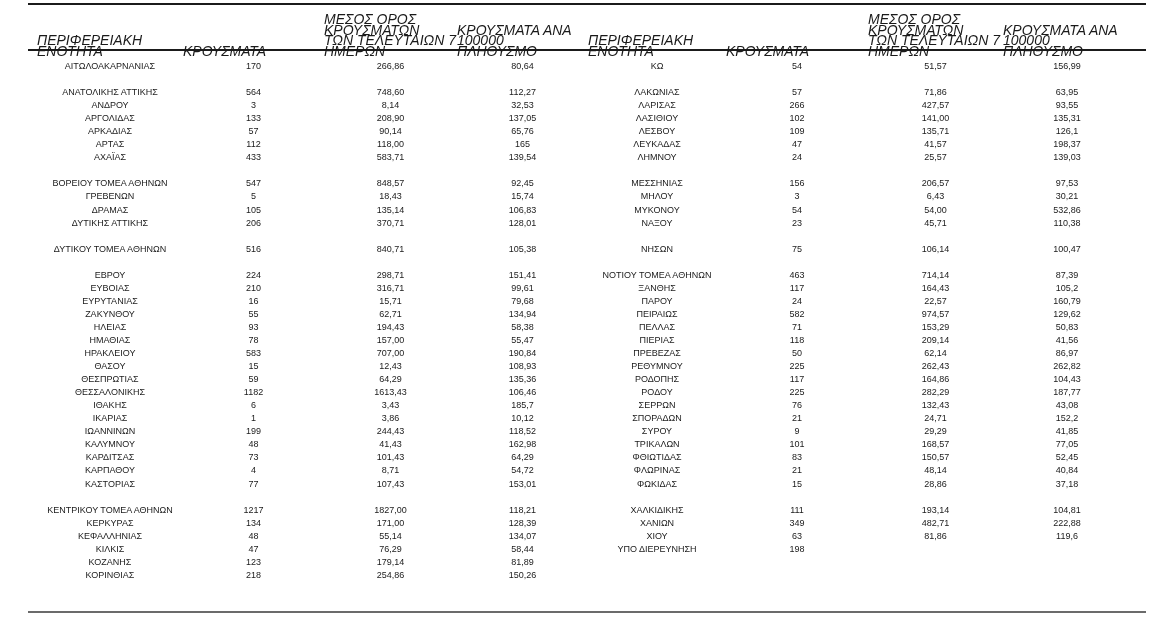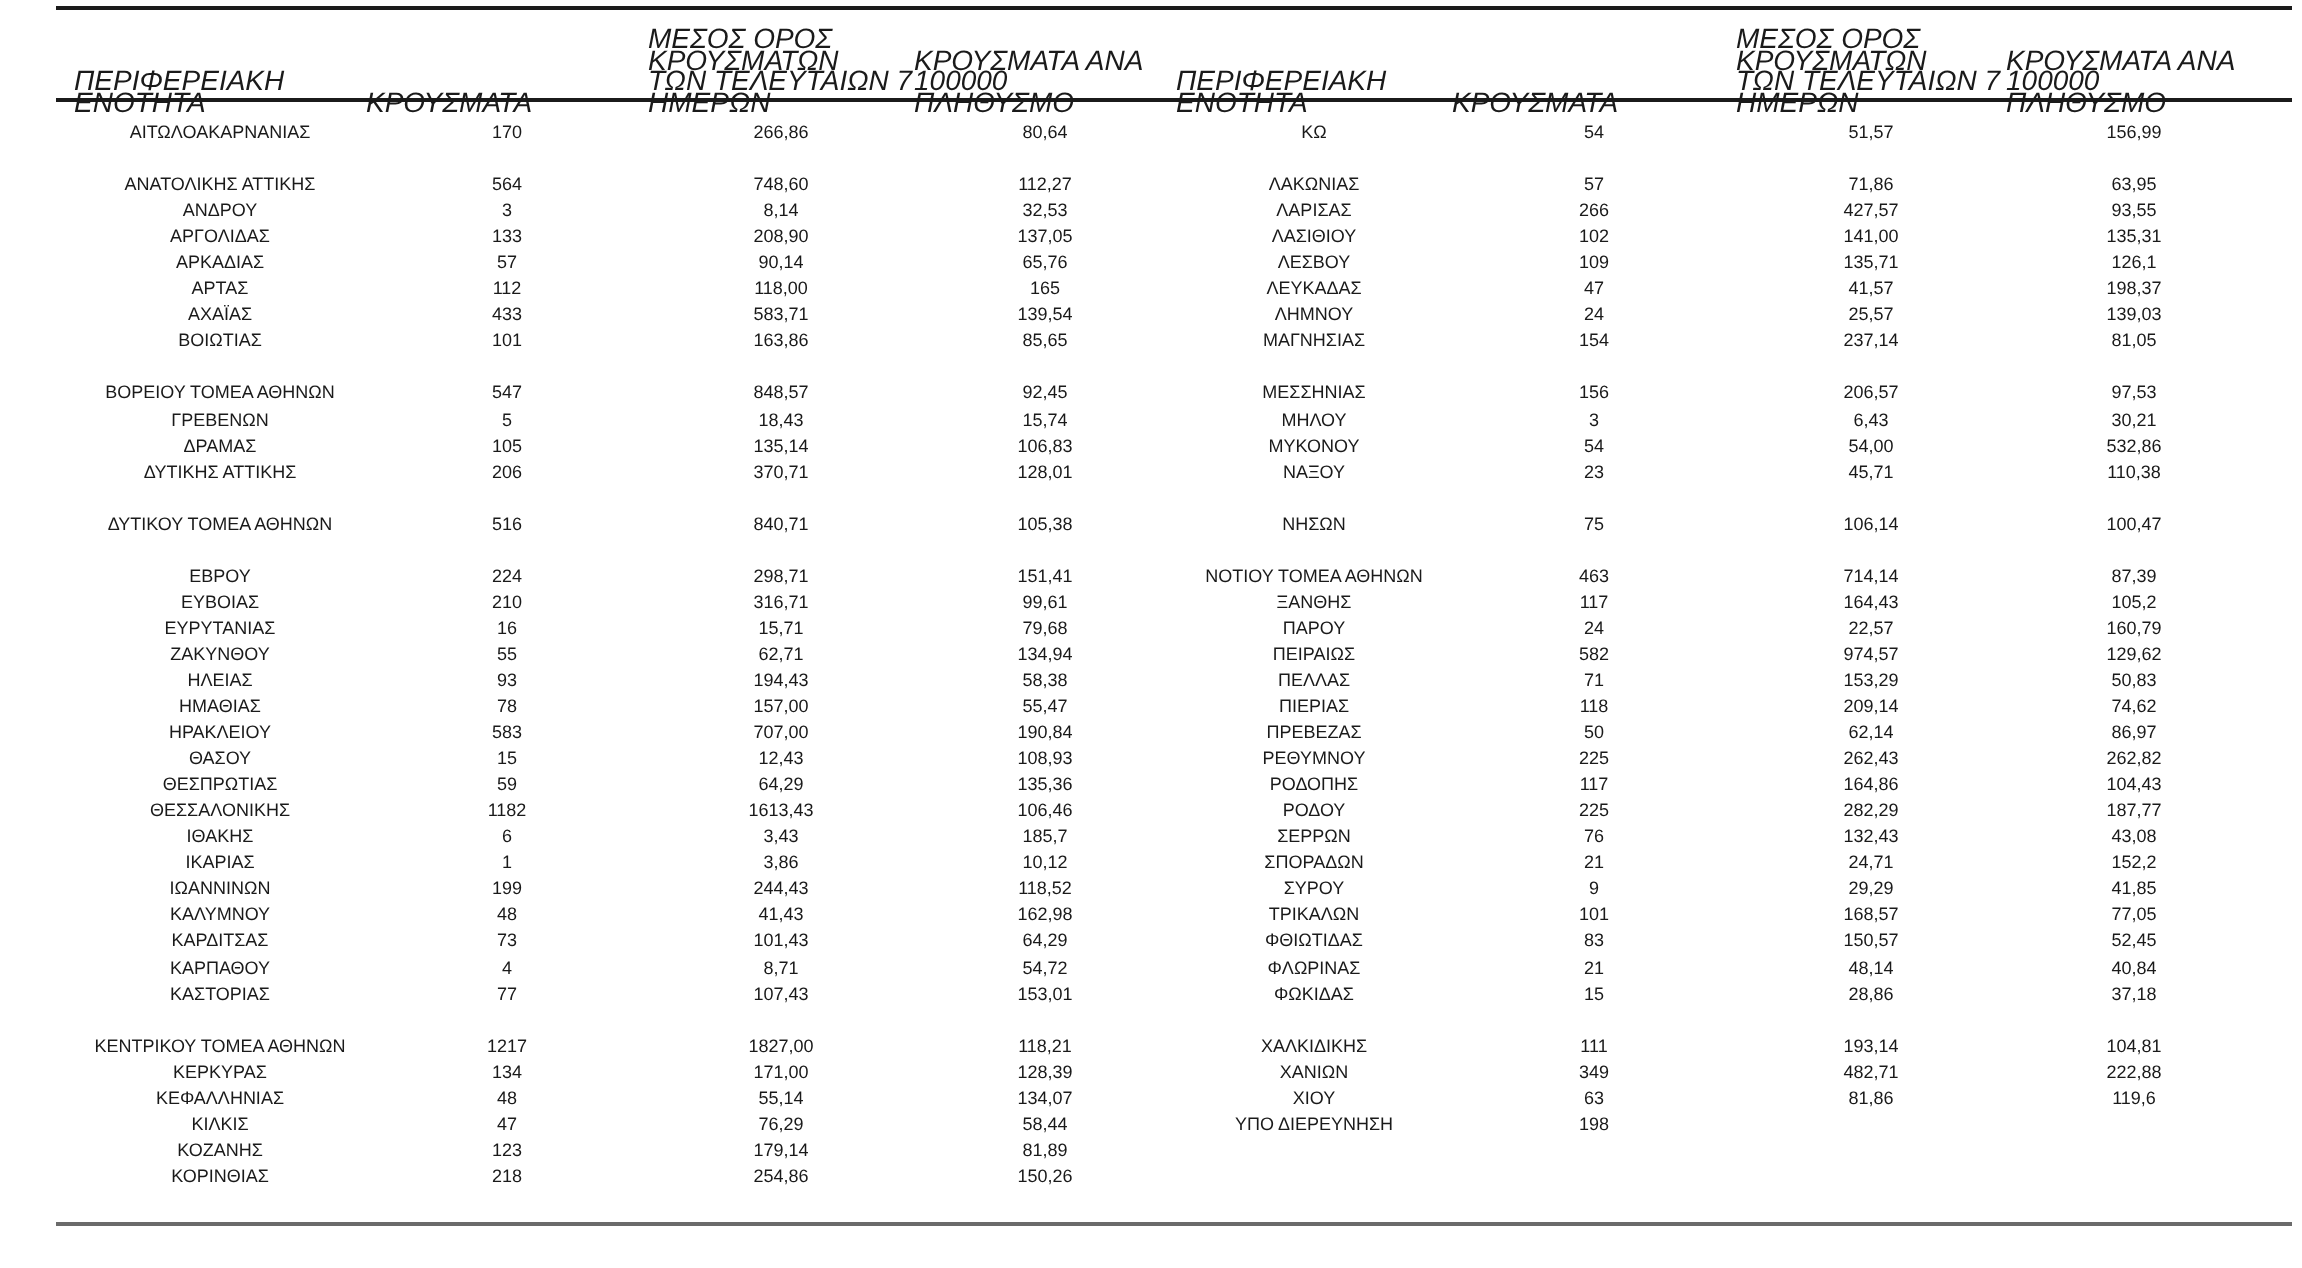--- a/index.html
+++ b/index.html
@@ -139,30 +139,20 @@
         <td>ΑΧΑΪΑΣ</td>
         <td>433</td>
         <td>583,71</td>
         <td>139,54</td>
         <td>ΛΗΜΝΟΥ</td>
         <td>24</td>
         <td>25,57</td>
         <td>139,03</td>
       </tr>
       <tr>
-        <td>ΒΟΙΩΤΙΑΣ</td>
-        <td>101</td>
-        <td>163,86</td>
-        <td>85,65</td>
-        <td>ΜΑΓΝΗΣΙΑΣ</td>
-        <td>154</td>
-        <td>237,14</td>
-        <td>81,05</td>
-      </tr>
-      <tr>
         <td></td>
         <td></td>
         <td></td>
         <td></td>
         <td></td>
         <td></td>
         <td></td>
         <td></td>
       </tr>
       <tr>
@@ -286,21 +276,21 @@
         <td>50,83</td>
       </tr>
       <tr>
         <td>ΗΜΑΘΙΑΣ</td>
         <td>78</td>
         <td>157,00</td>
         <td>55,47</td>
         <td>ΠΙΕΡΙΑΣ</td>
         <td>118</td>
         <td>209,14</td>
-        <td>74,62</td>
+        <td>41,56</td>
       </tr>
       <tr>
         <td>ΗΡΑΚΛΕΙΟΥ</td>
         <td>583</td>
         <td>707,00</td>
         <td>190,84</td>
         <td>ΠΡΕΒΕΖΑΣ</td>
         <td>50</td>
         <td>62,14</td>
         <td>86,97</td>

